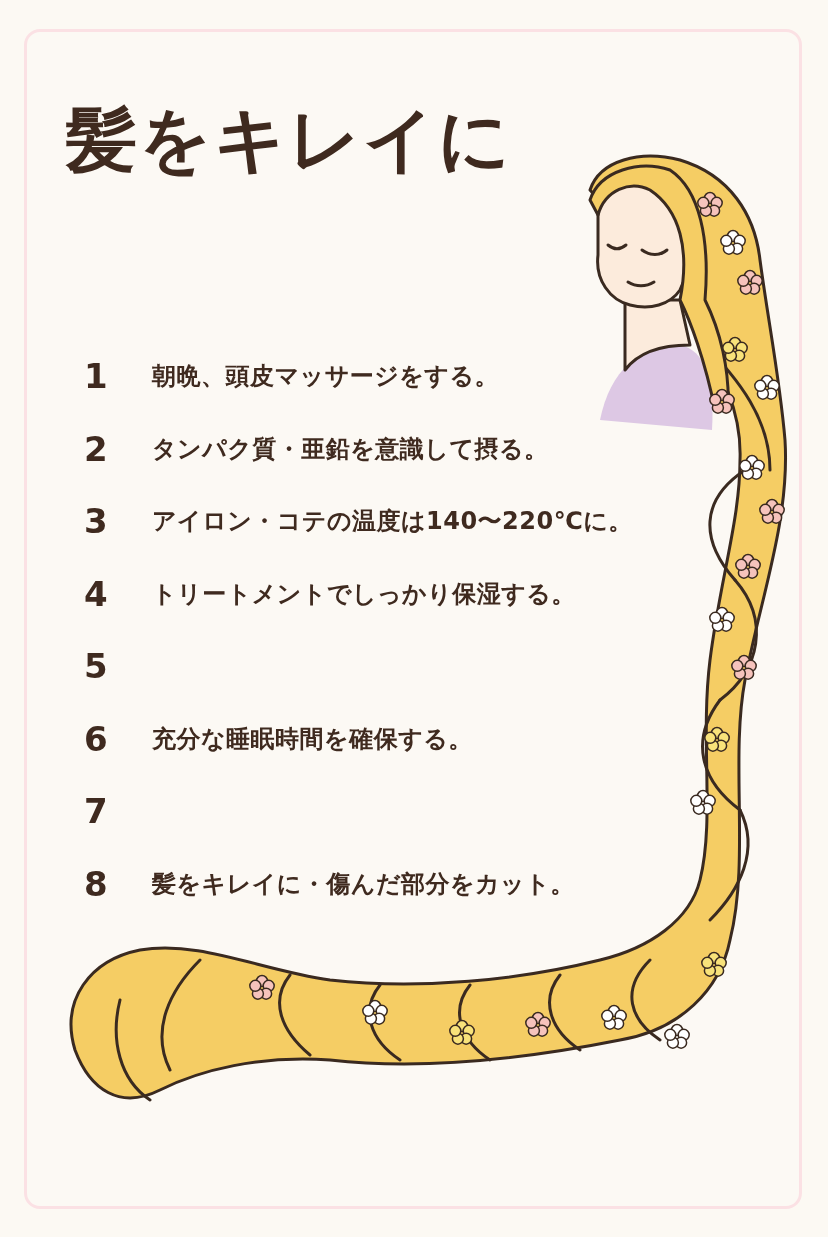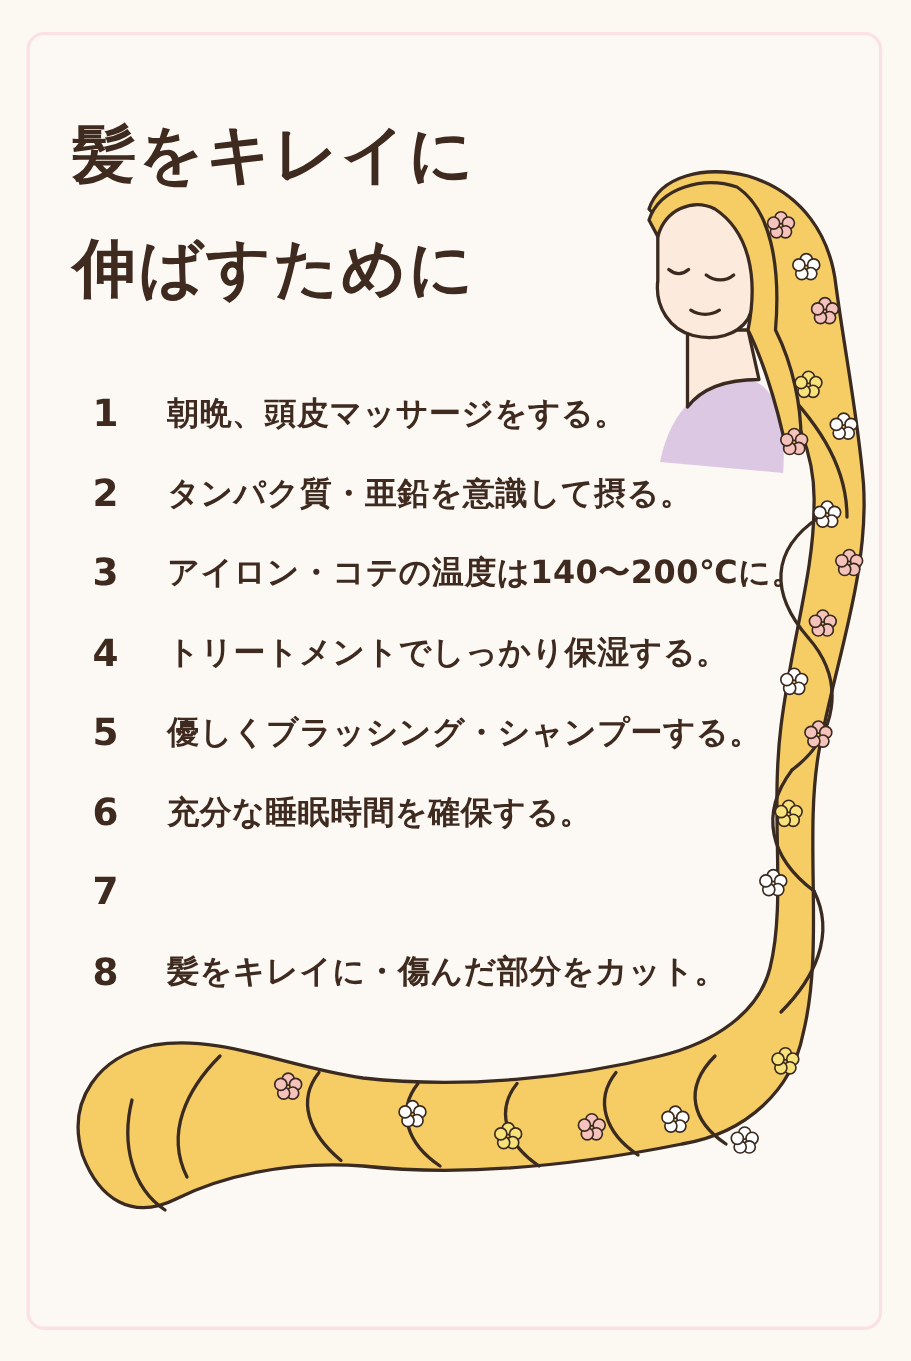--- a/index.html
+++ b/index.html
@@ -8,29 +8,29 @@
     background: #fcf9f3; position: relative;
     font-family: "DejaVu Sans", "Liberation Sans", sans-serif;
   }
   .card {
     position: absolute; left: 24px; top: 29px; width: 778px; height: 1180px;
     border: 3px solid #fbe1e4; border-radius: 16px; box-sizing: border-box;
     background: #fcf9f4;
   }
   .title {
     position: absolute; left: 66px; top: 88px; margin: 0;
-    color: #3f2a1f; font-weight: bold; font-size: 58px; line-height: 104px;
+    color: #3f2a1f; font-weight: bold; font-size: 71px; line-height: 104px;
     letter-spacing: 2px;
   }
   .title span { display: block; }
   .art { position: absolute; left: 0; top: 0; width: 828px; height: 1237px; }
   .tips { position: absolute; left: 76px; top: 340px; margin: 0; padding: 0; list-style: none; }
   .tip { height: 72.5px; display: flex; align-items: center; color: #3f2a1f; }
   .num { width: 68px; font-size: 34px; font-weight: bold; text-align: left; padding-left: 8px; }
-  .txt { font-size: 29px; font-weight: bold; white-space: nowrap; letter-spacing: 0.5px; }
+  .txt { font-size: 24px; font-weight: bold; white-space: nowrap; letter-spacing: 0.5px; }
 </style>
 </head>
 <body>
 
 <div class="card"></div>
 
 <svg class="art" viewBox="0 0 828 1237" xmlns="http://www.w3.org/2000/svg">
   <defs>
     <g id="flw">
       <circle cx="0" cy="-7" r="5.5"></circle>
@@ -88,43 +88,41 @@
     <use href="#flw" x="614" y="1018" fill="#ffffff"></use>
     <use href="#flw" x="538" y="1025" fill="#f6c3bc"></use>
     <use href="#flw" x="462" y="1033" fill="#f8e27a"></use>
     <use href="#flw" x="375" y="1013" fill="#ffffff"></use>
     <use href="#flw" x="262" y="988" fill="#f6c3bc"></use>
   </g>
 </svg>
 
 <h1 class="title">
   <span>髪をキレイに</span>
-  <span>伸ばすために</span>
 </h1>
 
 <ul class="tips">
   <li class="tip">
       <span class="num">1</span>
       <span class="txt">朝晩、頭皮マッサージをする。</span>
     </li>
   <li class="tip">
       <span class="num">2</span>
       <span class="txt">タンパク質・亜鉛を意識して摂る。</span>
     </li>
   <li class="tip">
       <span class="num">3</span>
-      <span class="txt">アイロン・コテの温度は140〜200℃に。</span>
+      <span class="txt">アイロン・コテの温度は140〜220℃に。</span>
     </li>
   <li class="tip">
       <span class="num">4</span>
       <span class="txt">トリートメントでしっかり保湿する。</span>
     </li>
   <li class="tip">
       <span class="num">5</span>
-      <span class="txt">優しくブラッシング・シャンプーする。</span>
     </li>
   <li class="tip">
       <span class="num">6</span>
       <span class="txt">充分な睡眠時間を確保する。</span>
     </li>
   <li class="tip">
       <span class="num">7</span>
     </li>
   <li class="tip">
       <span class="num">8</span>

